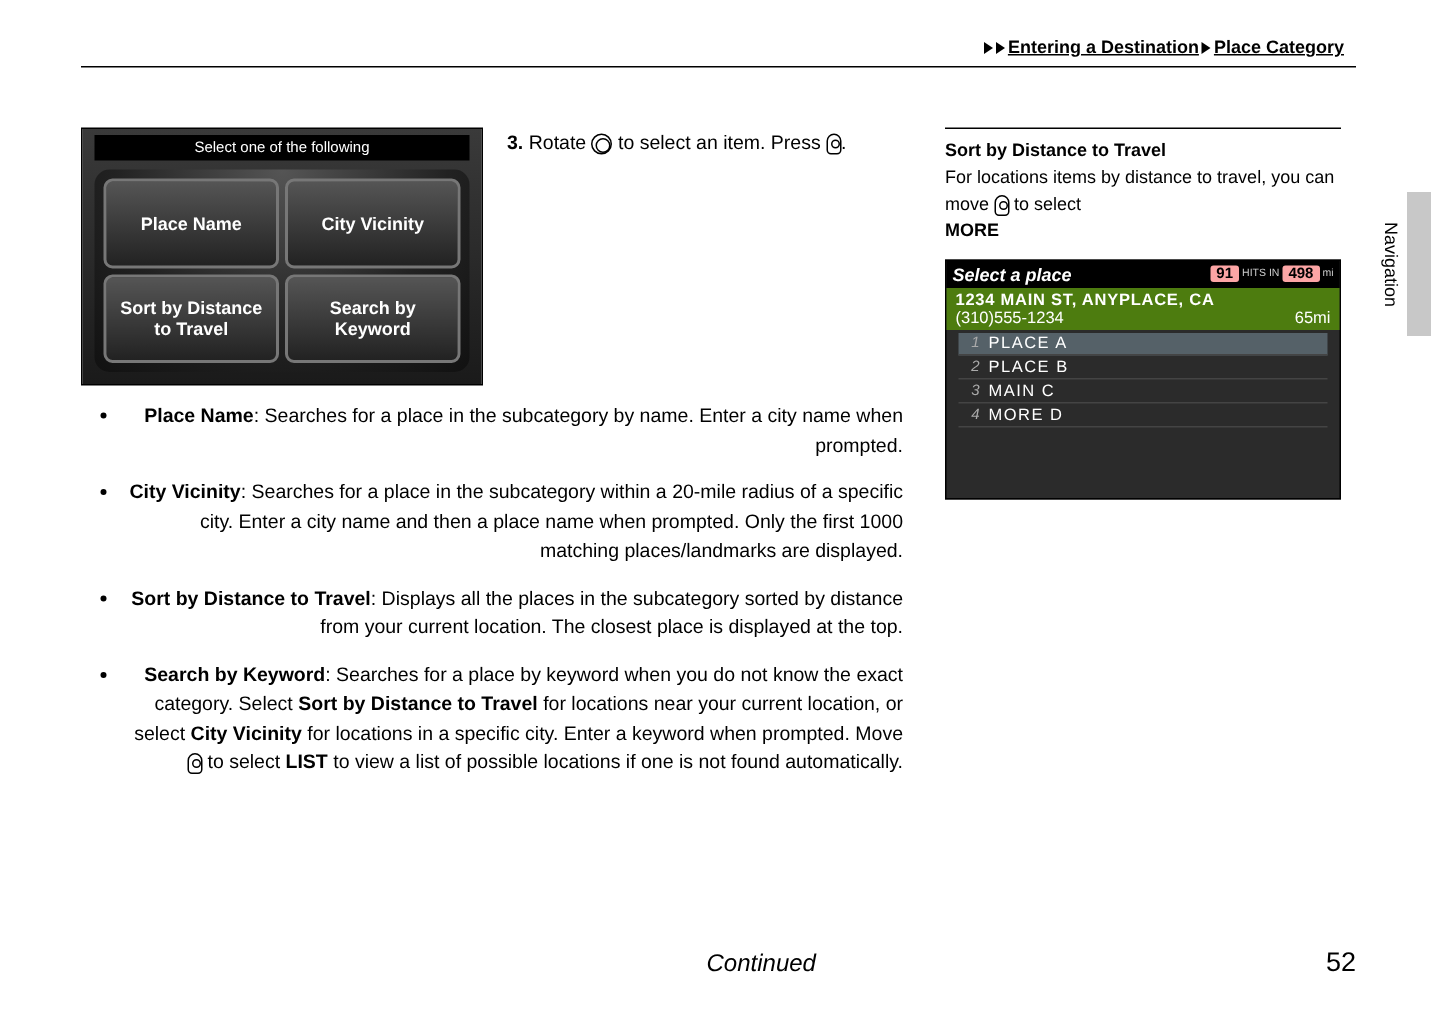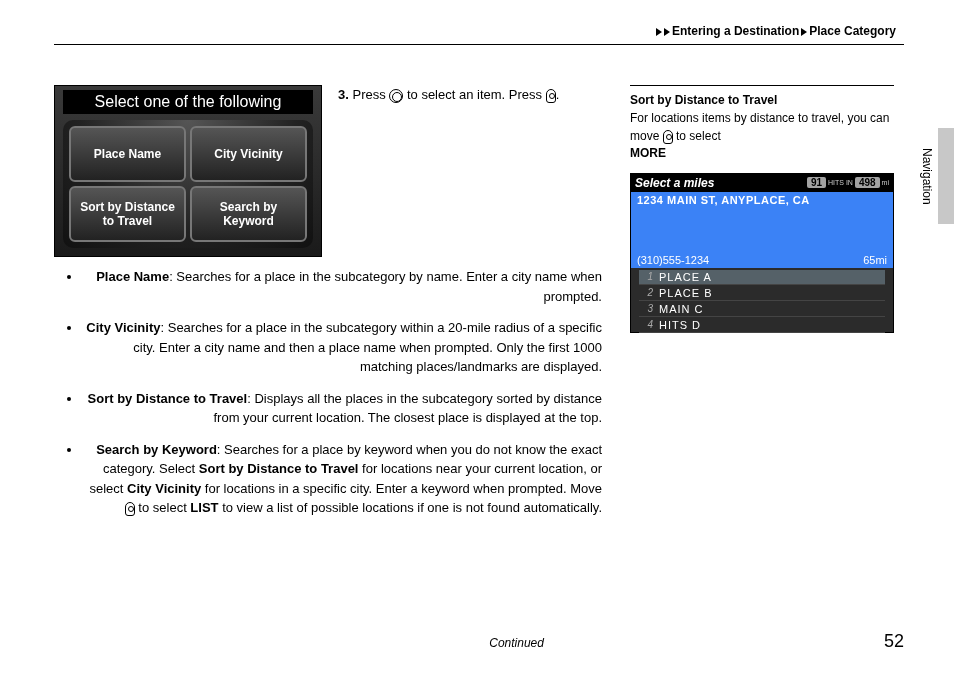--- a/index.html
+++ b/index.html
@@ -13,36 +13,37 @@
     position: relative;
     padding: 24px 50px 30px 54px;
   }
   .breadcrumb {
     text-align: right;
     font-size: 12px;
     font-weight: bold;
     padding-right: 8px;
     letter-spacing: 0;
     margin-bottom: 6px;
+    text-decoration: underline;
   }
   .tri { display:inline-block; width:0; height:0; border-top:4px solid transparent; border-bottom:4px solid transparent; border-left:6px solid #000; margin-right:2px; vertical-align: middle;}
   .rule { border-top: 1px solid #000; margin-bottom: 40px; }
   .content { display: flex; gap: 28px; }
   .left-col { width: 548px; }
   .right-col { width: 264px; }
   .step-row { display:flex; gap:16px; margin-bottom:10px; }
   
   .nav-screen {
     width: 268px; height: 172px;
     background: linear-gradient(#3a3a3a,#1a1a1a);
     border: 1px solid #000;
     display:flex; flex-direction:column; align-items:center;
     padding: 4px 8px 8px;
   }
-  .nav-title { color:#fff; font-size:16px; font-weight:normal; background:#000; width:100%; text-align:center; padding:3px 0; }
+  .nav-title { color:#fff; font-size:10px; font-weight:normal; background:#000; width:100%; text-align:center; padding:3px 0; }
   .nav-board {
     flex:1; width:100%; margin-top:6px;
     background: radial-gradient(circle at 50% 0%, #555 0%, #222 60%, #111 100%);
     border-radius: 10px;
     display:grid; grid-template-columns:1fr 1fr; grid-template-rows:1fr 1fr;
     gap:4px; padding:6px;
   }
   .nav-btn {
     background: linear-gradient(#555,#222);
     border: 2px solid #777; border-radius:6px;
@@ -67,42 +68,42 @@
   .info-box .b { display:block; margin-bottom:1px; }
   
   .nav-screen2 {
     width:264px; height:160px; border:1px solid #000;
     background:#2b2b2b; color:#ccc; font-size:11px;
     display:flex; flex-direction:column;
   }
   .ns2-head { background:#000; color:#fff; display:flex; align-items:center; justify-content:space-between; padding:2px 4px; font-size:12px;}
   .ns2-title { font-weight:bold; font-style:italic; }
   .ns2-counts { display:flex; gap:2px; align-items:center; }
-  .pill { background:#a3a3a3; color:#000; padding:0 4px; border-radius:2px; font-size:10px; font-weight:bold;}
+  .pill { background:#fca5a5; color:#000; padding:0 4px; border-radius:2px; font-size:10px; font-weight:bold;}
   .tiny { font-size:7px; line-height:7px; color:#ccc; }
-  .ns2-addr { background:#3b82f6; color:#fff; padding:2px 6px; font-size:11px; display:flex; justify-content:space-between; flex-wrap:wrap;gap:48px;}
+  .ns2-addr { background:#4d7c0f; color:#fff; padding:2px 6px; font-size:11px; display:flex; justify-content:space-between; flex-wrap:wrap;}
   .ns2-addr .line1 { width:100%; font-weight:bold; letter-spacing:0.5px;}
   .ns2-addr .phone { font-weight:normal;}
   .ns2-addr .dist {}
   .ns2-list { flex:1; display:flex; flex-direction:column; padding:2px 8px 0; gap:1px;}
   .ns2-row { display:flex; align-items:center; gap:6px; border-bottom:1px solid #444; padding:1px 0;}
   .ns2-row.sel { background:#556168; }
   .ns2-num { width:14px; text-align:right; color:#aaa; font-style:italic; font-size:10px;}
   .ns2-label { color:#fff; font-weight:normal; letter-spacing:1px; font-size:11px;}
   .ns2-more { text-align:center; color:#fff; font-size:10px; padding:2px 0; border-top:1px solid #555;}
   .side-tab {
     position:absolute; right:0; top:128px; width:16px; height:96px;
     background:#c8c8c8;
   }
   .side-label {
     position:absolute; right:20px; top:148px;
     writing-mode: vertical-rl; font-size:12px;
   }
   .footer { position:absolute; bottom:22px; left:0; right:50px; display:flex; justify-content:flex-end; align-items:baseline; gap:340px;}
-  .continued { font-style:italic; font-size:12px; }
+  .continued { font-style:italic; font-size:16px; }
   .pagenum { font-size:18px; }
 </style>
 </head>
 <body>
 
 <div class="breadcrumb">
   <span class="tri"></span><span class="tri"></span><span>Entering a Destination</span><span class="tri" style="margin-left:2px"></span><span>Place Category</span>
 </div>
 <div class="rule"></div>
 
@@ -116,21 +117,21 @@
         <div class="nav-title">Select one of the following</div>
         <div class="nav-board">
           <div class="nav-btn">Place Name</div>
           <div class="nav-btn">City Vicinity</div>
           <div class="nav-btn">Sort by Distance to Travel</div>
           <div class="nav-btn">Search by Keyword</div>
         </div>
       </div>
       <div class="step-text">
         <span class="step-num">3.</span>
-        <span>Press </span><span class="dial-icon"></span><span> to select an item. Press </span><span class="ent-icon"></span><span>.</span>
+        <span>Rotate </span><span class="dial-icon"></span><span> to select an item. Press </span><span class="ent-icon"></span><span>.</span>
       </div>
     </div>
 
     <ul class="items">
       <li><span class="b">Place Name</span><span>: Searches for a place in the subcategory by name. Enter a city name when prompted.</span></li>
       <li><span class="b">City Vicinity</span><span>: Searches for a place in the subcategory within a 20-mile radius of a specific city. Enter a city name and then a place name when prompted. Only the first 1000 matching places/landmarks are displayed.</span></li>
       <li><span class="b">Sort by Distance to Travel</span><span>: Displays all the places in the subcategory sorted by distance from your current location. The closest place is displayed at the top.</span></li>
       <li>
         <span class="b">Search by Keyword</span><span>: Searches for a place by keyword when you do not know the exact category. Select </span><span class="b">Sort by Distance to Travel</span><span> for locations near your current location, or select </span><span class="b">City Vicinity</span><span> for locations in a specific city. Enter a keyword when prompted. Move </span><span class="ent-icon"></span><span> to select </span><span class="b">LIST</span><span> to view a list of possible locations if one is not found automatically.</span>
       </li>
@@ -138,21 +139,21 @@
   </div>
 
   <div class="right-col">
     <div class="info-box">
       <span class="b">Sort by Distance to Travel</span>
       <span>For locations items by distance to travel, you can move </span><span class="ent-icon"></span><span> to select </span><span class="b">MORE</span>
     </div>
 
     <div class="nav-screen2">
       <div class="ns2-head">
-        <span class="ns2-title">Select a miles</span>
+        <span class="ns2-title">Select a place</span>
         <span class="ns2-counts">
           <span class="pill">91</span>
           <span class="tiny">HITS IN</span>
           <span class="pill">498</span>
           <span class="tiny">mi</span>
         </span>
       </div>
       <div class="ns2-addr">
         <span class="line1">1234 MAIN ST, ANYPLACE, CA</span>
         <span class="phone">(310)555-1234</span>
@@ -166,21 +167,21 @@
         <div class="ns2-row">
             <span class="ns2-num">2</span>
             <span class="ns2-label">PLACE B</span>
           </div>
         <div class="ns2-row">
             <span class="ns2-num">3</span>
             <span class="ns2-label">MAIN C</span>
           </div>
         <div class="ns2-row">
             <span class="ns2-num">4</span>
-            <span class="ns2-label">HITS D</span>
+            <span class="ns2-label">MORE D</span>
           </div>
       </div>
     </div>
   </div>
 </div>
 
 <div class="footer">
   <span class="continued">Continued</span>
   <span class="pagenum">52</span>
 </div>

